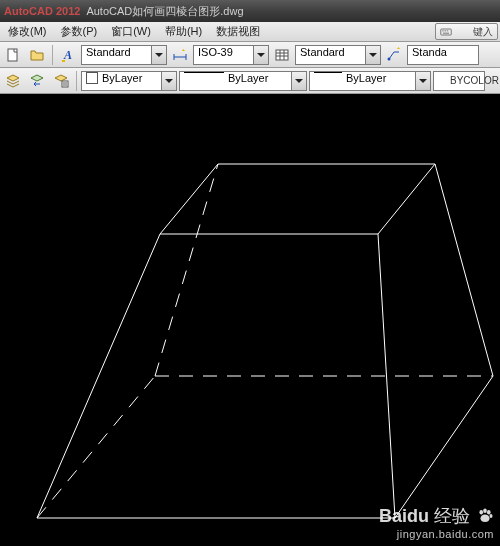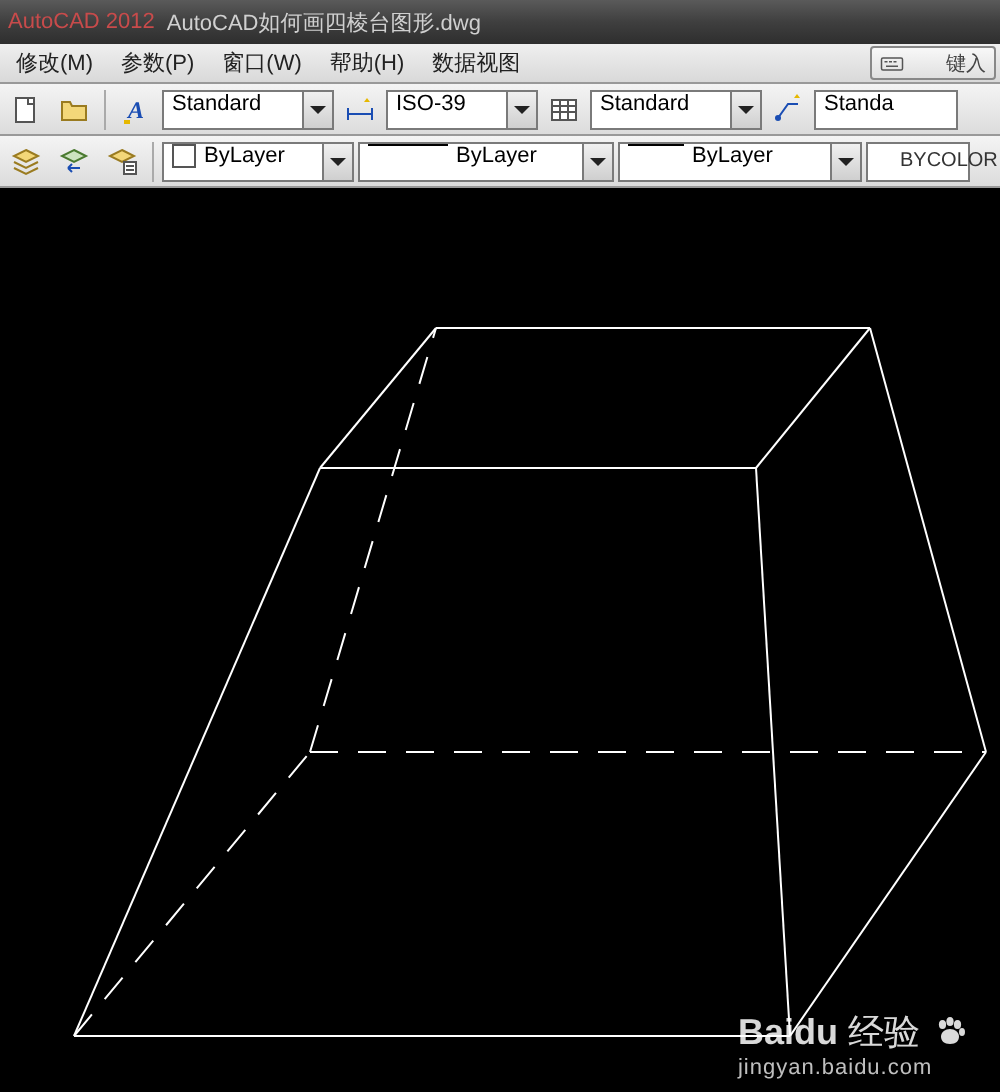--- a/index.html
+++ b/index.html
@@ -14,21 +14,21 @@
   }
   .titlebar {
     height: 22px;
     background: linear-gradient(to bottom, #5a5a5a 0%, #3f3f3f 50%, #2e2e2e 100%);
     display: flex;
     align-items: center;
     padding: 0 4px;
     color: #d0d0d0;
     gap: 6px;
   }
-  .titlebar .appname { color: #c84b4b; font-weight: normal; }
+  .titlebar .appname { color: #c84b4b; font-weight: bold; }
   .titlebar .filename { color: #d0d0d0; }
   .menubar {
     height: 20px;
     background: linear-gradient(to bottom, #efefef 0%, #d9d9d9 100%);
     display: flex;
     align-items: center;
     padding: 0 2px;
     border-bottom: 1px solid #999;
     gap: 2px;
     position: relative;
@@ -143,23 +143,23 @@
     flex-shrink: 0;
   }
   .canvas {
     position: relative;
     width: 500px;
     height: 452px;
     background: #000;
   }
   .watermark {
     position: absolute;
-    right: 16px;
+    right: 6px;
     bottom: 6px;
-    text-align: left;
+    text-align: right;
     color: rgba(255,255,255,0.85);
     font-family: Arial, sans-serif;
     pointer-events: none;
   }
   .watermark .brand { display:flex; align-items:center; gap:6px; justify-content:flex-end; }
   .watermark .brand-text { font-size: 18px; }
   .watermark .brand-text b { font-weight: bold; }
   .watermark .sub { font-size: 11px; letter-spacing: 0.5px; color: rgba(255,255,255,0.75); }
   .paw { width:18px; height:18px; }
   svg.icon { width: 16px; height: 16px; }

